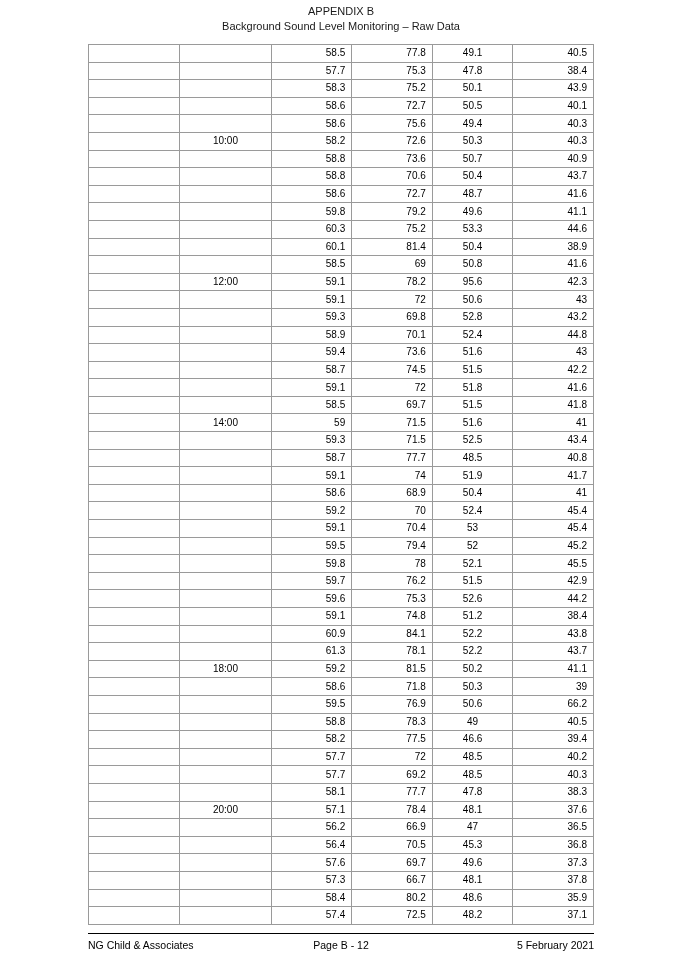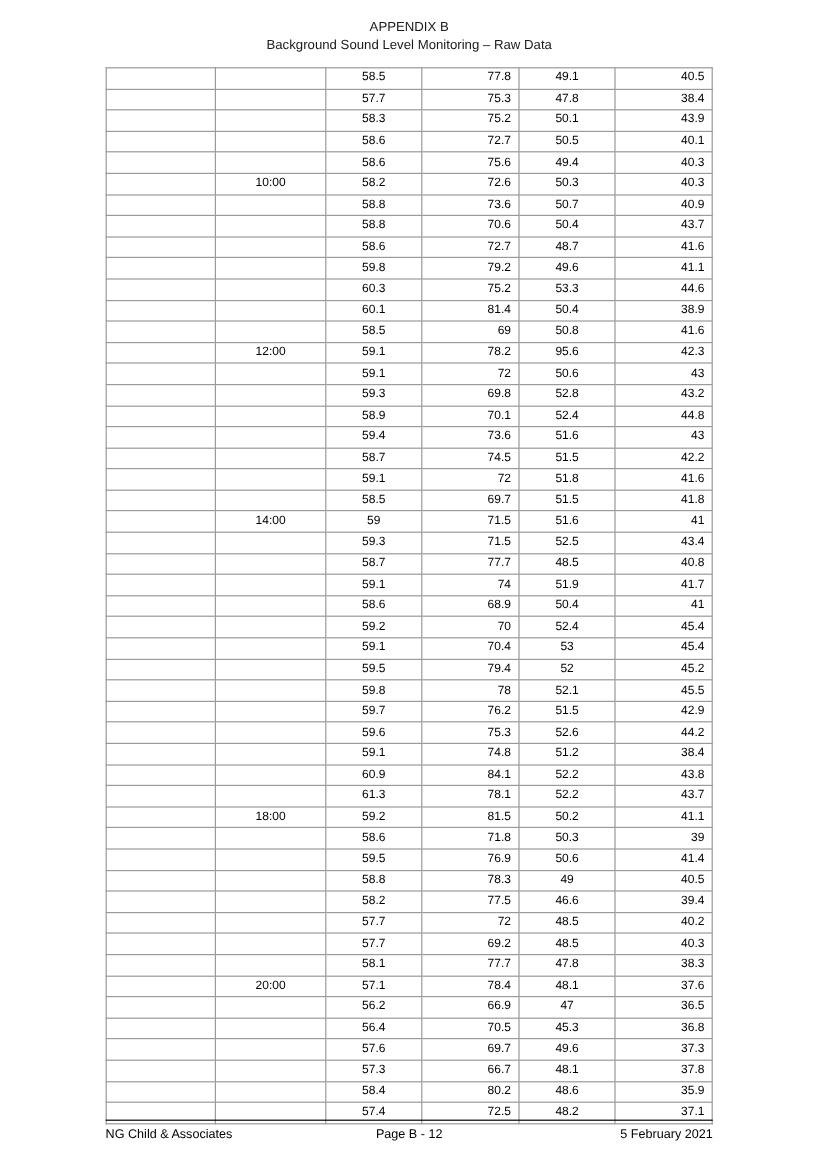--- a/index.html
+++ b/index.html
@@ -16,21 +16,21 @@
     overflow: hidden;
   }
   .page {
     width: 682px;
     height: 965px;
     position: relative;
     box-sizing: border-box;
   }
   .header {
     text-align: center;
-    padding-top: 16px;
+    padding-top: 4px;
   }
   .header-line {
     font-size: 11px;
     line-height: 15px;
     color: #1a1a1a;
   }
   .table-wrap {
     margin-top: 10px;
     padding-left: 88px;
     padding-right: 88px;
@@ -43,21 +43,21 @@
   table.data td {
     border: 1px solid #9a9a9a;
     height: 16.6px;
     font-size: 10px;
     padding: 0 6px;
     line-height: 16px;
     color: #000;
   }
   td.c0 { width: 72px; }
   td.c1 { width: 72px; }
-  td.c2 { width: 62px; text-align: center; }
+  td.c2 { width: 62px; text-align: right; }
   td.c3 { width: 62px; text-align: right; }
   td.c4 { width: 62px; text-align: center; }
   td.c5 { width: 62px; text-align: right; }
   td.c1 { text-align: center; }
   .footer {
     position: absolute;
     left: 0;
     right: 0;
     bottom: 14px;
     padding: 0 88px;
@@ -384,21 +384,21 @@
             <td class="c3">71.8</td>
             <td class="c4">50.3</td>
             <td class="c5">39</td>
           </tr>
           <tr>
             <td class="c0"></td>
             <td class="c1"></td>
             <td class="c2">59.5</td>
             <td class="c3">76.9</td>
             <td class="c4">50.6</td>
-            <td class="c5">41.4</td>
+            <td class="c5">66.2</td>
           </tr>
           <tr>
             <td class="c0"></td>
             <td class="c1"></td>
             <td class="c2">58.8</td>
             <td class="c3">78.3</td>
             <td class="c4">49</td>
             <td class="c5">40.5</td>
           </tr>
           <tr>

